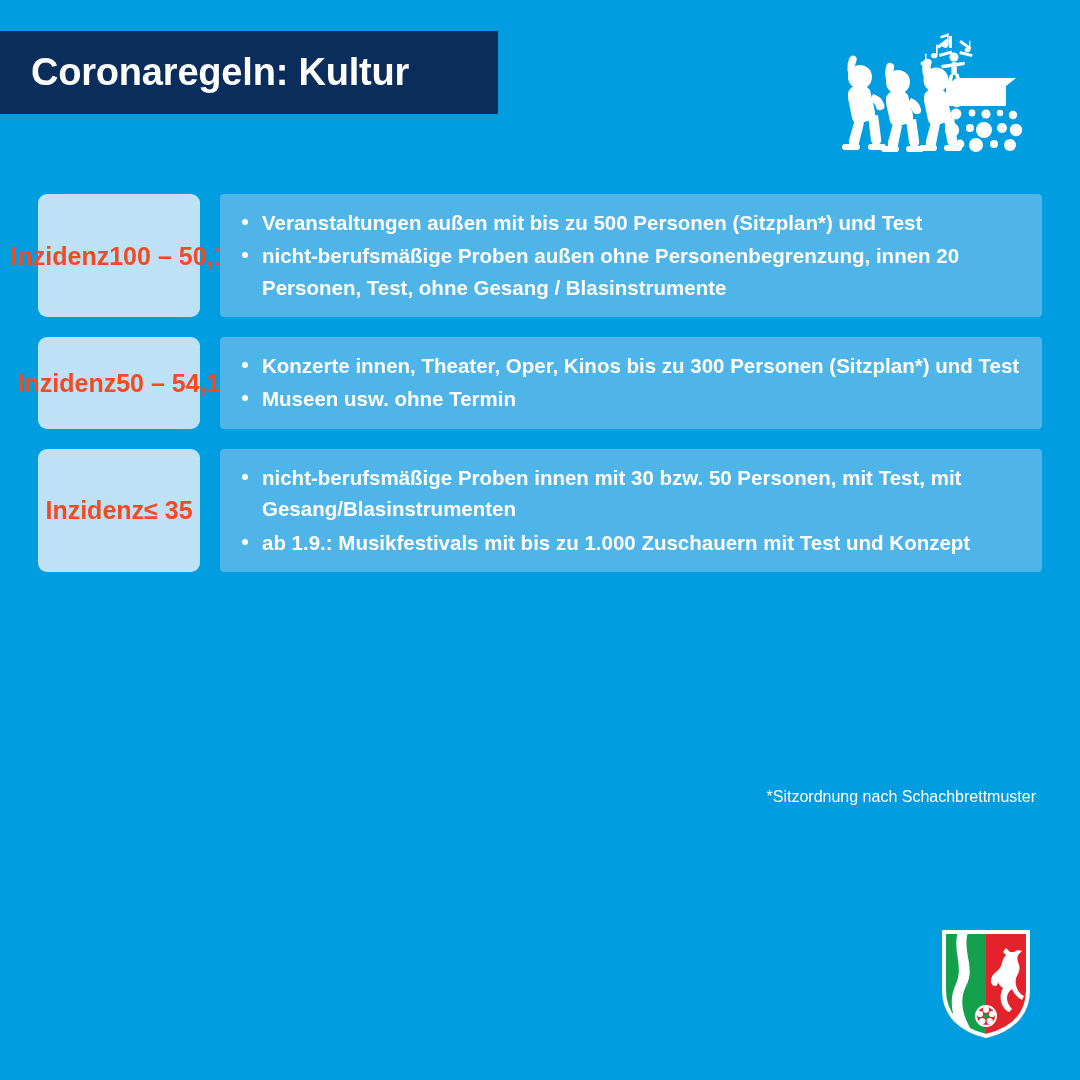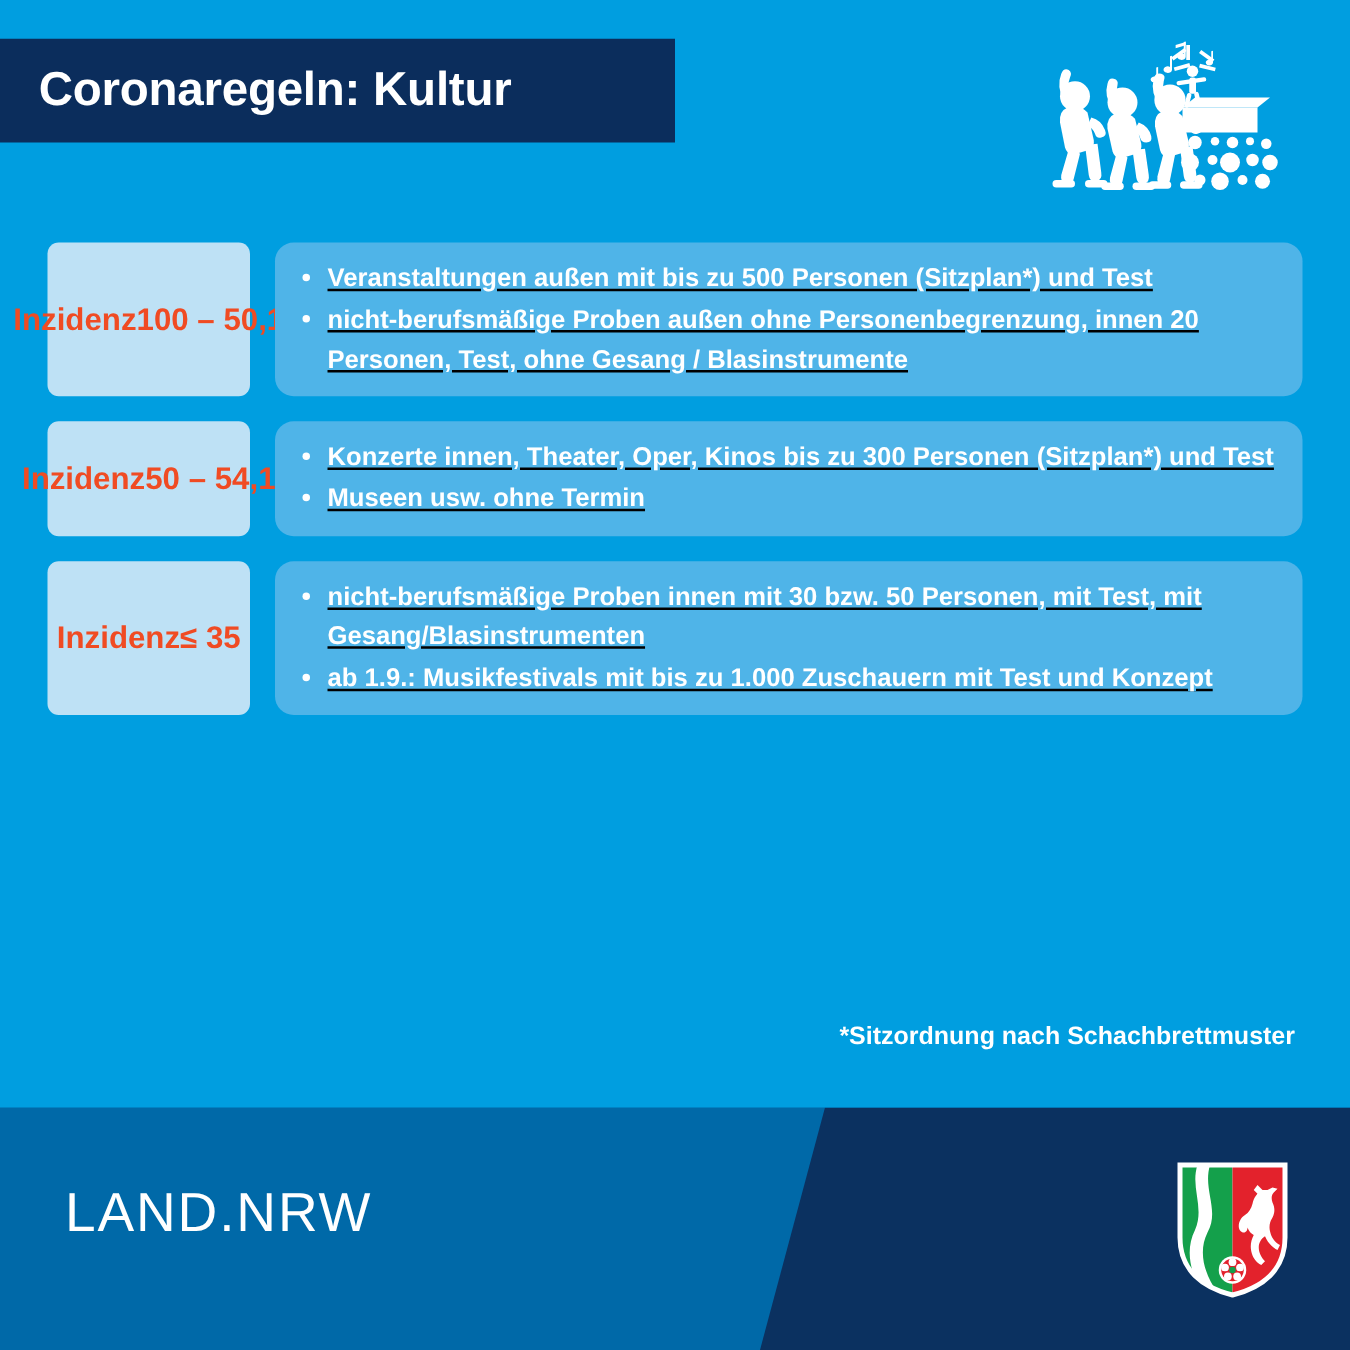--- a/index.html
+++ b/index.html
@@ -15,21 +15,21 @@
     background: #009EE0;
     font-family: "Liberation Sans", sans-serif;
     -webkit-font-smoothing: antialiased;
   }
 
   
   #title-bar {
     position: absolute;
     left: 0;
     top: 31px;
-    width: 540px;
+    width: 498px;
     height: 83px;
     background: #0B2D5C;
     display: flex;
     align-items: center;
   }
   #title-text {
     color: #ffffff;
     font-size: 38px;
     font-weight: bold;
     letter-spacing: -0.2px;
@@ -72,24 +72,23 @@
     font-size: 25px;
     line-height: 1.28;
   }
   .level-line2 {
     white-space: nowrap;
   }
   .content-box {
     flex: 1 1 auto;
     margin-left: 20px;
     background: #4FB4E8;
-    border-radius: 15px;
+    border-radius: 4px;
     padding: 13px 18px 14px 18px;
     box-sizing: border-box;
-    text-decoration: underline;
   }
   .bullets {
     list-style: none;
     margin: 0;
     padding: 0;
   }
   .bullets li {
     position: relative;
     color: #ffffff;
     font-size: 20.5px;
@@ -107,24 +106,24 @@
     width: 6px;
     height: 6px;
     border-radius: 50%;
     background: #ffffff;
   }
 
   
   #footnote {
     position: absolute;
     right: 44px;
-    top: 818px;
+    top: 788px;
     color: #ffffff;
-    font-size: 20px;
-    font-weight: bold;
+    font-size: 16px;
+    font-weight: normal;
   }
 
   
   #footer {
     position: absolute;
     left: 0;
     top: 886px;
     width: 1080px;
     height: 194px;
     background: #0069A8;
@@ -284,24 +283,20 @@
           <li>nicht-berufsmäßige Proben innen mit 30 bzw. 50 Personen, mit Test, mit Gesang/Blasinstrumenten</li>
           <li>ab 1.9.: Musikfestivals mit bis zu 1.000 Zuschauern mit Test und Konzept</li>
         </ul>
       </div>
     </div>
 
   </div>
 
   <div id="footnote">*Sitzordnung nach Schachbrettmuster</div>
 
-  <div id="footer">
-    <div id="footer-wedge"></div>
-    <div id="footer-brand">LAND.NRW</div>
-  </div>
 
   <div id="nrw-crest">
     <svg viewBox="0 0 92 112" width="92" height="112" aria-hidden="true">
       <defs>
         <clipPath id="shieldClip">
           <path d="M4 4 H88 V62 C88 88 70 102 46 108 C22 102 4 88 4 62 Z"></path>
         </clipPath>
       </defs>
       <path d="M4 4 H88 V62 C88 88 70 102 46 108 C22 102 4 88 4 62 Z" fill="#ffffff"></path>
       <g clip-path="url(#shieldClip)">

